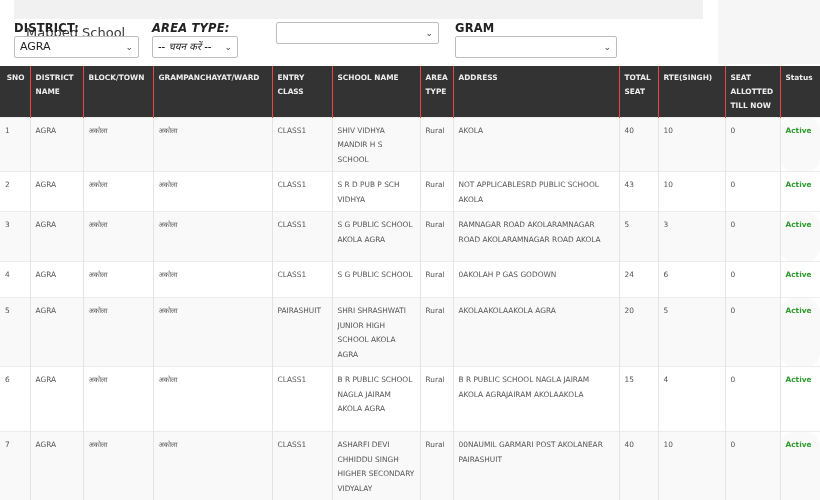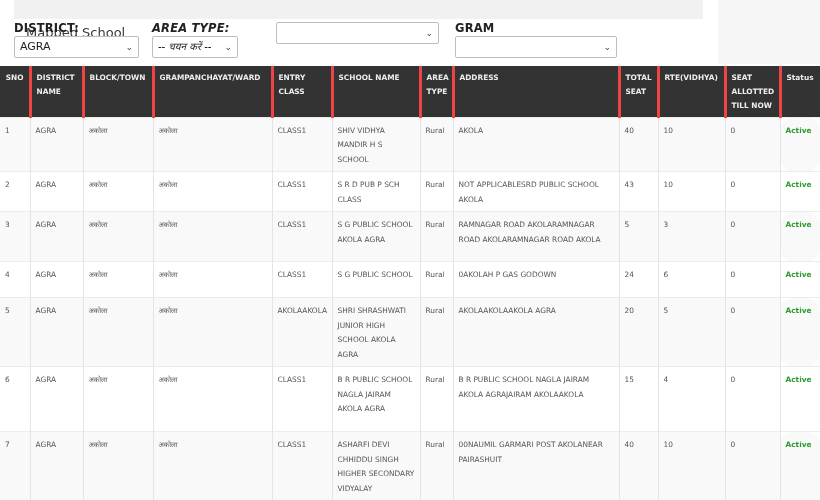--- a/index.html
+++ b/index.html
@@ -6,21 +6,21 @@
   html, body { width: 820px; height: 500px; overflow: hidden; background: #ffffff; }
   body { font-family: "DejaVu Sans", "Liberation Sans", sans-serif; color: #333; position: relative; }
   .right-bg { position: absolute; left: 718px; top: 0; width: 102px; height: 64px; background: #f6f6f6; }
   .title-bar { position: absolute; left: 14px; top: 0; width: 689px; height: 19px; background: #f1f1f1; }
   .title-bar .title { position: absolute; left: 12px; top: 1px; font-size: 13px; font-weight: normal; color: #3a3a3a; margin-top: 24px; }
   .filter { position: absolute; top: 21px; }
   .filter .lbl { font-size: 11.5px; font-weight: bold; color: #222; letter-spacing: 0.2px; height: 14px; line-height: 14px; }
   .sel { margin-top: 1px; height: 22px; border: 1px solid #bdbdbd; border-radius: 2px; background: #fff; position: relative; font-size: 11px; line-height: 20px; padding-left: 5px; color: #222; }
   .sel .chev { position: absolute; right: 5px; top: 0; font-size: 9px; color: #444; }
   .tbl { position: absolute; left: 0; top: 66px; width: 820px; border-collapse: collapse; table-layout: fixed; font-size: 7.4px; }
-  .tbl th { background: #333333; color: #ededed; font-weight: bold; text-align: left; vertical-align: top; padding: 5px 5px 0 5px; line-height: 14px; border-left: 3px solid #ef4444; height: 51px; }
+  .tbl th { background: #333333; color: #ededed; font-weight: bold; text-align: left; vertical-align: top; padding: 5px 5px 0 5px; line-height: 14px; border-left: 1px solid #ef4444; height: 51px; }
   .tbl th:first-child { border-left: none; text-align: right; }
   .tbl td { vertical-align: top; padding: 6px 5px 4px 5px; line-height: 14.5px; color: #555; border-left: 1px solid #e4e4e4; border-top: 1px solid #ececec; }
   .tbl td:first-child { border-left: none; }
   .tbl tr:nth-child(odd) td { background: #f9f9f9; }
   .tbl tr:nth-child(even) td { background: #ffffff; }
   .tbl td.status { color: #2d9a2d; font-weight: bold; border-radius: 14px; }
   .hi { font-size: 7px; }
 </style>
 </head>
 <body>
@@ -81,21 +81,21 @@
     <tr>
       <th>SNO</th>
       <th>DISTRICT NAME</th>
       <th>BLOCK/TOWN</th>
       <th>GRAMPANCHAYAT/WARD</th>
       <th>ENTRY CLASS</th>
       <th>SCHOOL NAME</th>
       <th>AREA TYPE</th>
       <th>ADDRESS</th>
       <th>TOTAL SEAT</th>
-      <th>RTE(VIDHYA)</th>
+      <th>RTE(SINGH)</th>
       <th>SEAT ALLOTTED TILL NOW</th>
       <th>Status</th>
     </tr>
   </thead>
   <tbody>
     <tr style="height:49px">
       <td>1</td>
       <td>AGRA</td>
       <td class="hi">अकोला</td>
       <td class="hi">अकोला</td>
@@ -107,21 +107,21 @@
       <td>10</td>
       <td>0</td>
       <td class="status">Active</td>
     </tr>
     <tr style="height:37px">
       <td>2</td>
       <td>AGRA</td>
       <td class="hi">अकोला</td>
       <td class="hi">अकोला</td>
       <td>CLASS1</td>
-      <td>S R D PUB P SCH CLASS</td>
+      <td>S R D PUB P SCH VIDHYA</td>
       <td>Rural</td>
       <td>NOT APPLICABLESRD PUBLIC SCHOOL AKOLA</td>
       <td>43</td>
       <td>10</td>
       <td>0</td>
       <td class="status">Active</td>
     </tr>
     <tr style="height:50px">
       <td>3</td>
       <td>AGRA</td>
@@ -148,21 +148,21 @@
       <td>24</td>
       <td>6</td>
       <td>0</td>
       <td class="status">Active</td>
     </tr>
     <tr style="height:65px">
       <td>5</td>
       <td>AGRA</td>
       <td class="hi">अकोला</td>
       <td class="hi">अकोला</td>
-      <td>AKOLAAKOLA</td>
+      <td>PAIRASHUIT</td>
       <td>SHRI SHRASHWATI JUNIOR HIGH SCHOOL AKOLA AGRA</td>
       <td>Rural</td>
       <td>AKOLAAKOLAAKOLA AGRA</td>
       <td>20</td>
       <td>5</td>
       <td>0</td>
       <td class="status">Active</td>
     </tr>
     <tr style="height:65px">
       <td>6</td>

